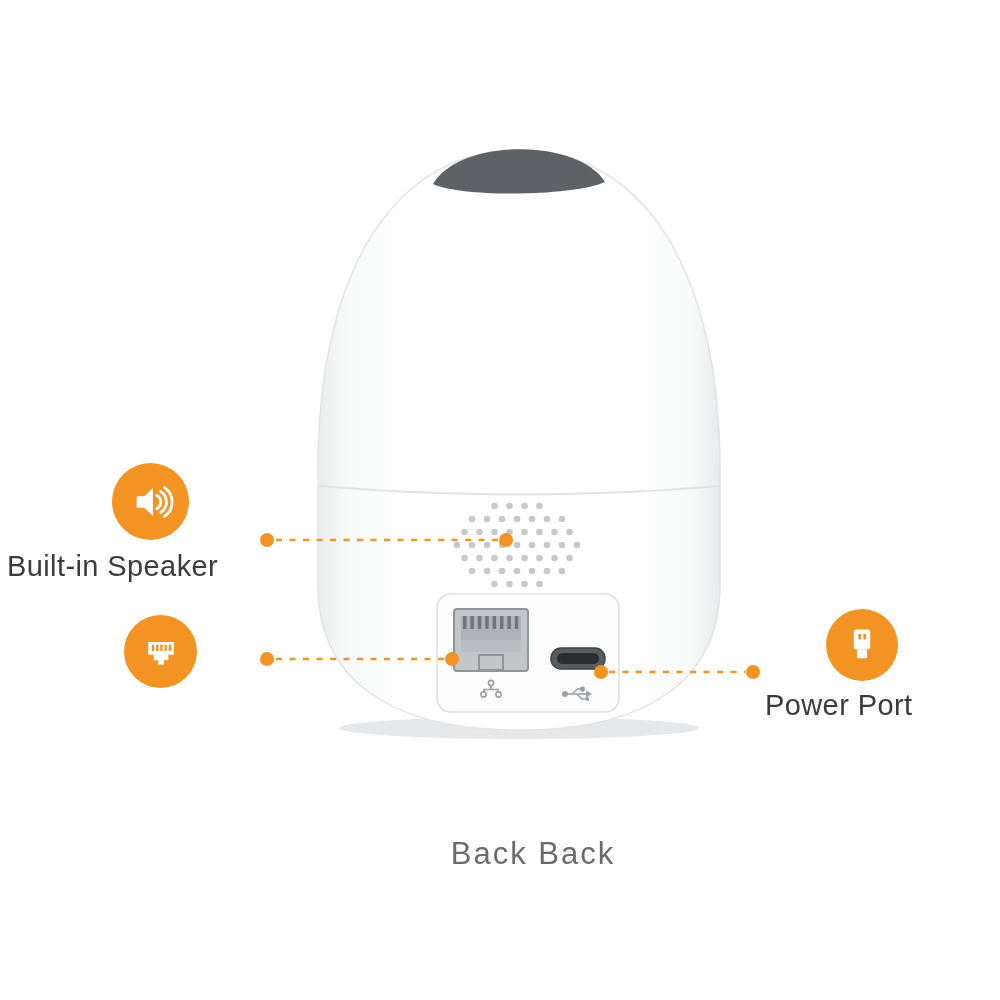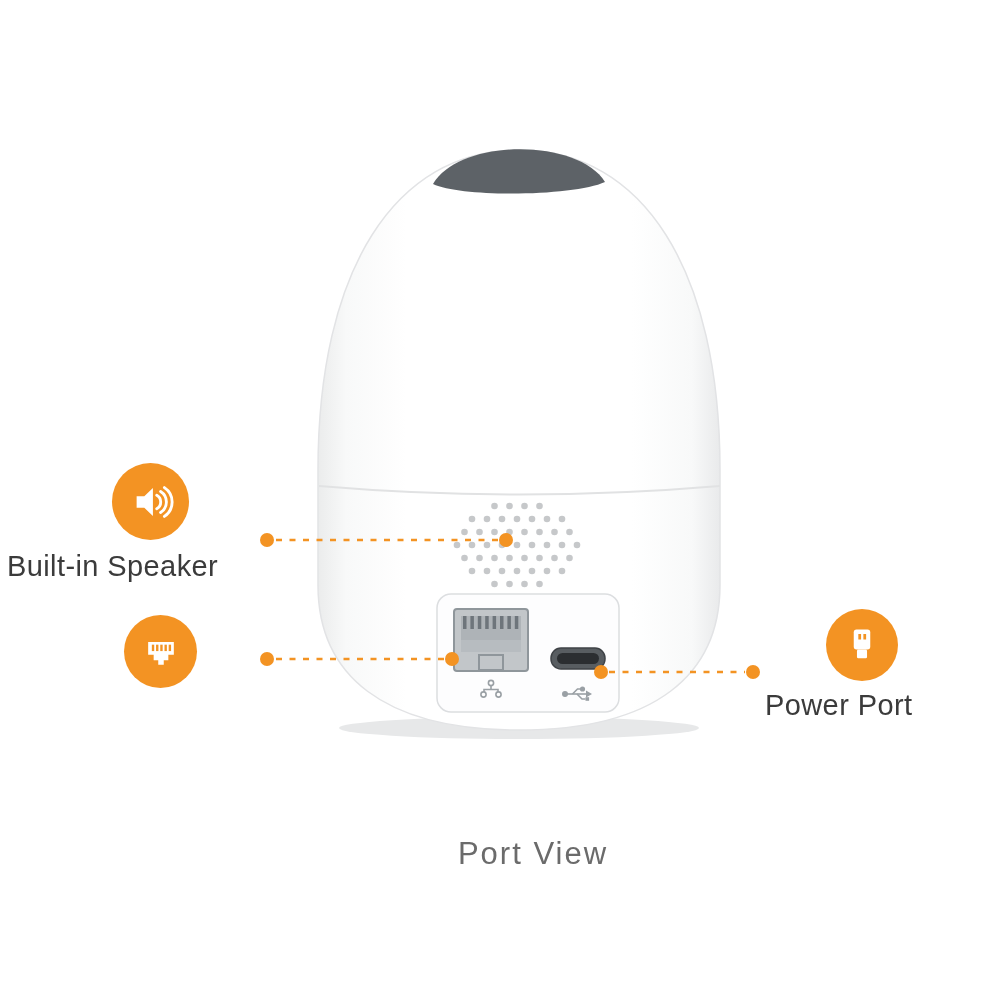--- a/index.html
+++ b/index.html
@@ -213,15 +213,15 @@
       <rect x="15" y="7" width="18" height="22" rx="3" fill="#ffffff"></rect>
       <rect class="pin" x="20" y="12" width="3" height="6"></rect>
       <rect class="pin" x="25.5" y="12" width="3" height="6"></rect>
       <rect x="18.5" y="29" width="11" height="9.5" rx="1.5" fill="#ffffff"></rect>
     </svg>
   </div>
 
   <div class="callout-label label-speaker">Built-in Speaker</div>
   <div class="callout-label label-power">Power Port</div>
 
-  <div class="caption">Port View</div>
+  <div class="caption">Back Back</div>
 
 </div>
 
 </body></html>

